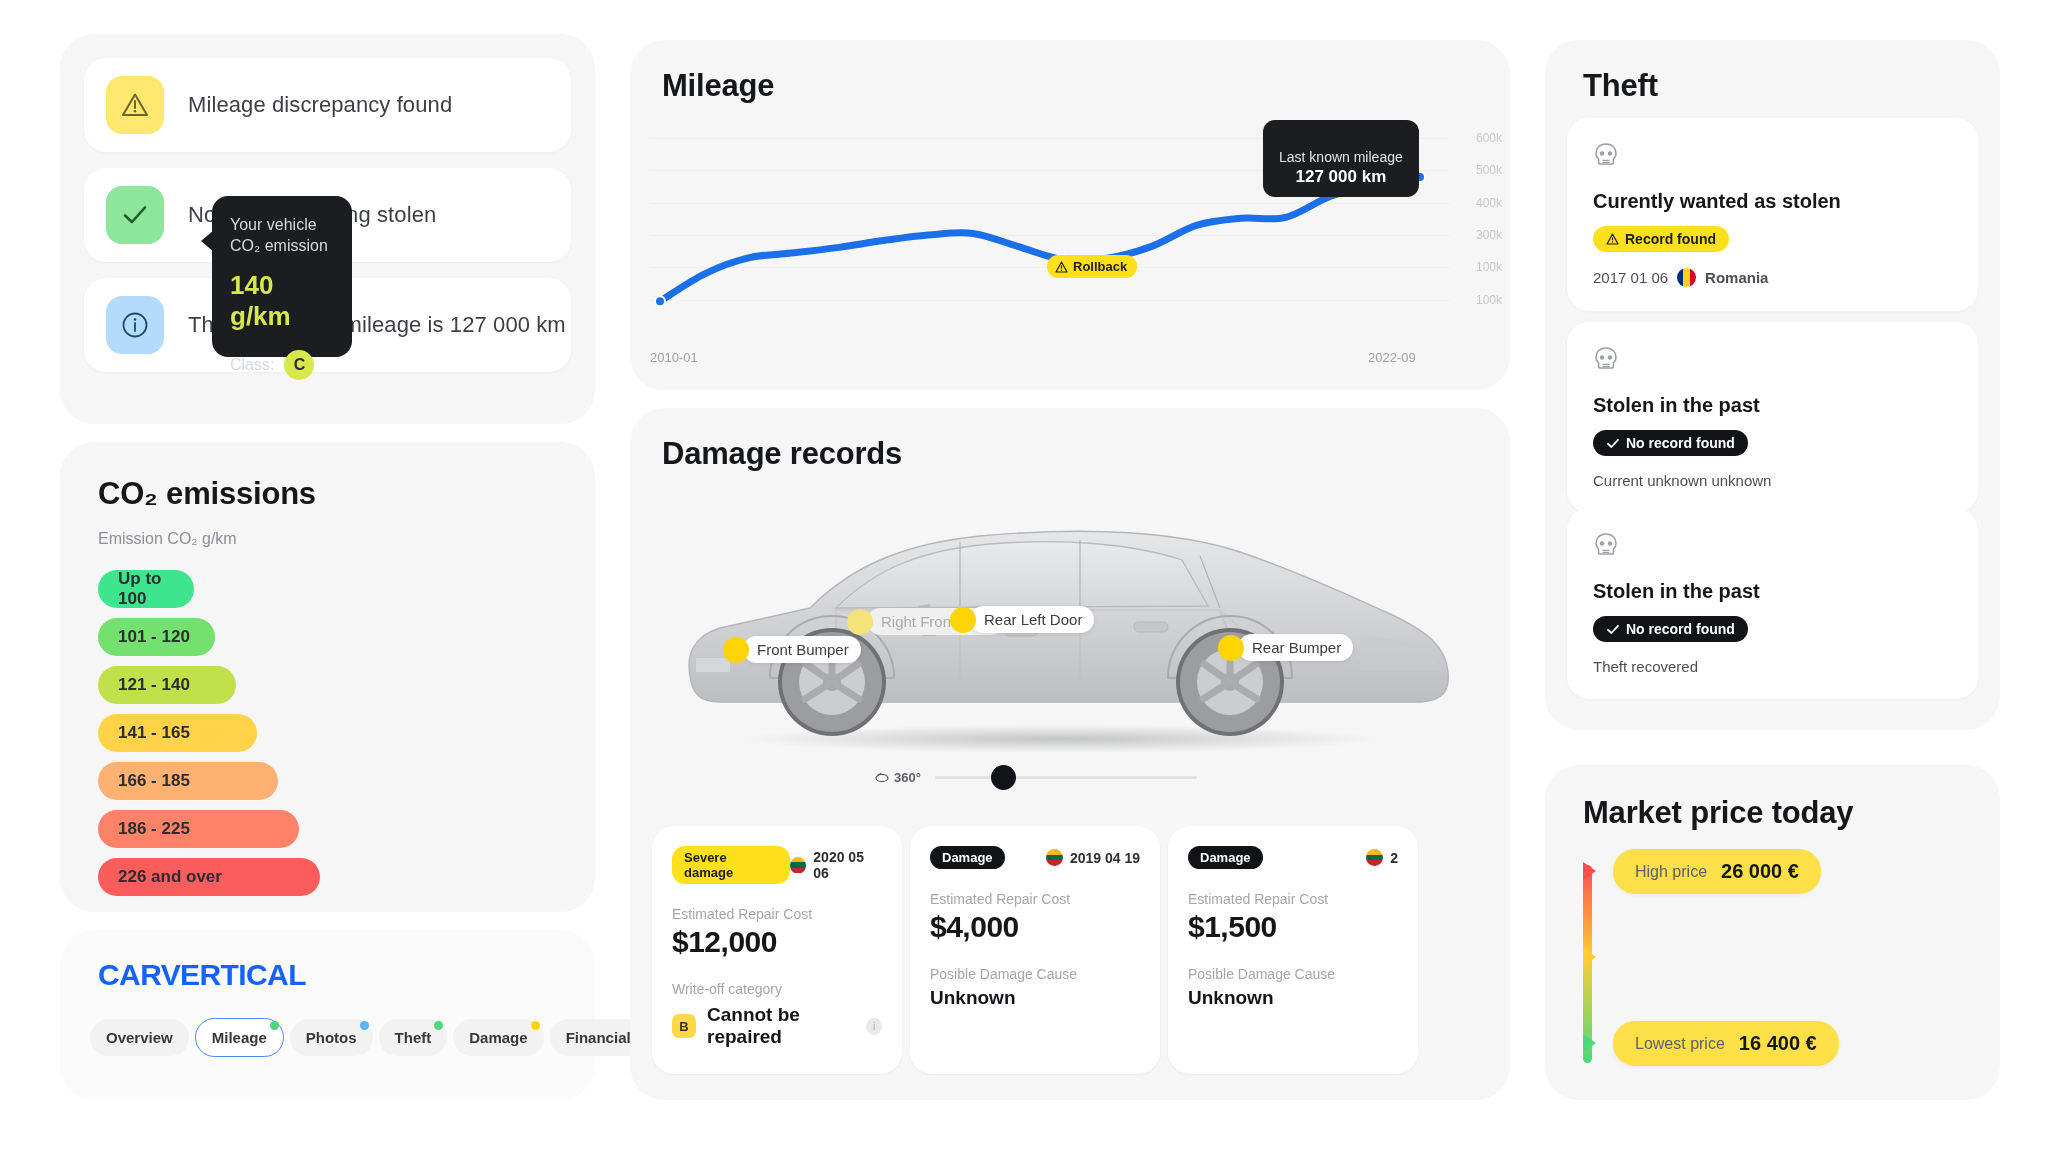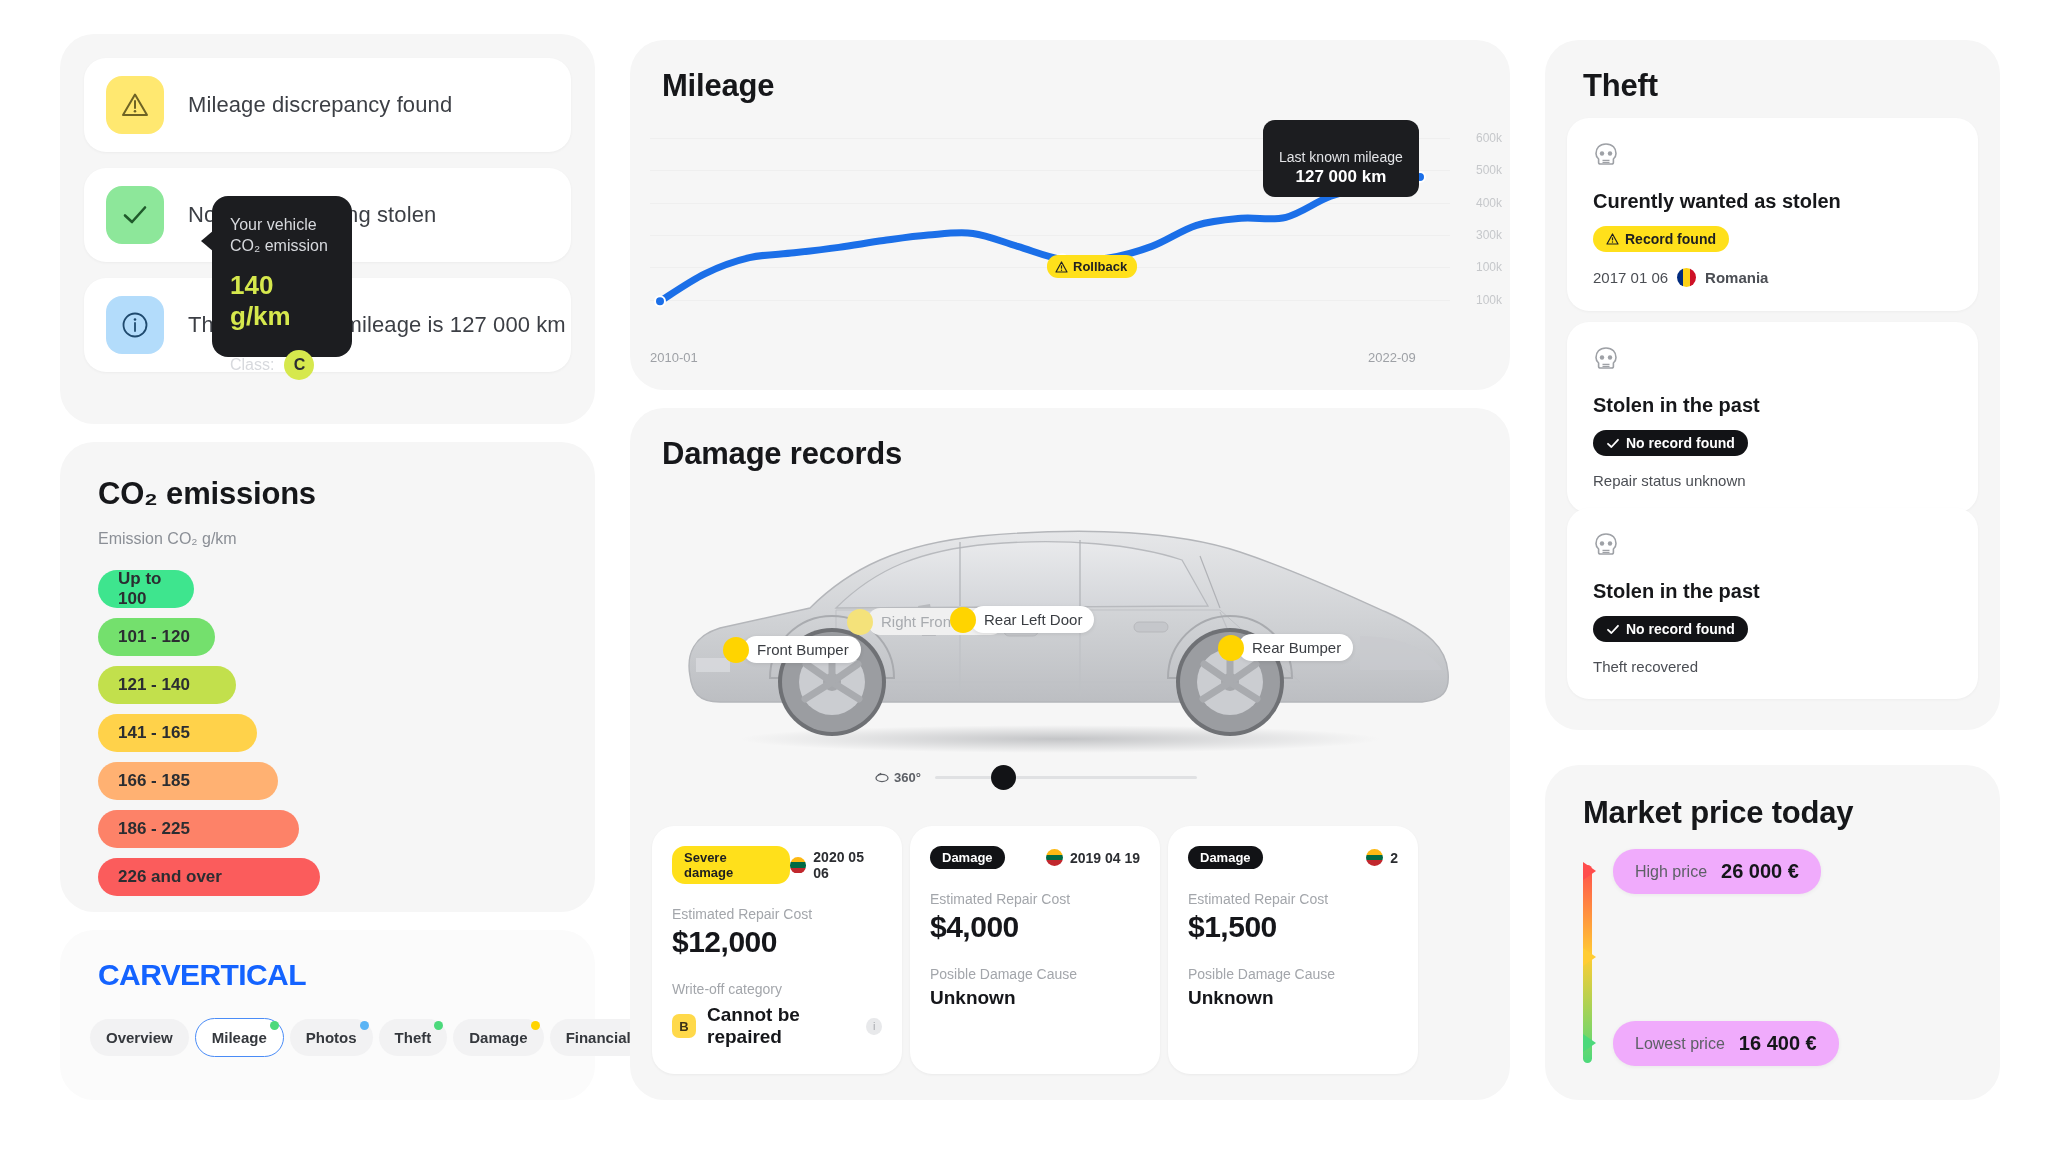--- a/index.html
+++ b/index.html
@@ -211,21 +211,21 @@
   }
   .price-arrow {
     position: absolute; left: 38px; width: 0; height: 0;
     border-top: 9px solid transparent; border-bottom: 9px solid transparent;
     border-left: 13px solid #000;
   }
   .price-pill {
     position: absolute; border-radius: 22px; display: flex; align-items: center;
     padding: 11px 22px; gap: 14px; white-space: nowrap;
   }
-  .price-pill.light { background: #f0abfc; box-shadow: 0 1px 4px rgba(0,0,0,0.06); }
+  .price-pill.light { background: #fde047; box-shadow: 0 1px 4px rgba(0,0,0,0.06); }
   .price-pill.dark { background: #121316; }
   .pp-label { font-size: 16px; }
   .pp-value { font-size: 20px; font-weight: bold; }
   .price-pill.light .pp-label { color: #5d6066; }
   .price-pill.light .pp-value { color: #15161a; }
   .price-pill.dark .pp-label { color: #d7d9dd; }
   .price-pill.dark .pp-value { color: #fff; }
 </style>
 </head>
 <body>
@@ -492,21 +492,21 @@
             <circle cx="17" cy="11.5" r="2.2" fill="#9ea1a6"></circle>
             <path d="M9.5 18.4 L16.5 18.4 M9.5 20.4 L16.5 20.4" stroke="#9ea1a6" stroke-width="1.4"></path>
           </svg></span>
       <div class="theft-head">Stolen in the past</div>
       <span class="theft-chip ok">
           <svg width="14" height="11" viewBox="0 0 14 11">
             <path d="M2 5.8 L5.4 9 L12 1.8" fill="none" stroke="#fff" stroke-width="1.8" stroke-linecap="round" stroke-linejoin="round"></path>
           </svg>
           <span>No record found</span>
         </span>
-      <div class="theft-meta">Repair status unknown</div></div>
+      <div class="theft-meta">Current unknown unknown</div></div>
       <div class="theft-card" style="top: 468px;">
       <span><svg width="26" height="28" viewBox="0 0 26 28">
             <path d="M13 2 C6.4 2 3 6.3 3 11.4 C3 14.4 4.4 16 5.6 17 L5.6 20.4 C5.6 21.4 6.4 22 7.4 22 L18.6 22 C19.6 22 20.4 21.4 20.4 20.4 L20.4 17 C21.6 16 23 14.4 23 11.4 C23 6.3 19.6 2 13 2 Z" fill="none" stroke="#9ea1a6" stroke-width="1.6"></path>
             <circle cx="9" cy="11.5" r="2.2" fill="#9ea1a6"></circle>
             <circle cx="17" cy="11.5" r="2.2" fill="#9ea1a6"></circle>
             <path d="M9.5 18.4 L16.5 18.4 M9.5 20.4 L16.5 20.4" stroke="#9ea1a6" stroke-width="1.4"></path>
           </svg></span>
       <div class="theft-head">Stolen in the past</div>
       <span class="theft-chip ok">
           <svg width="14" height="11" viewBox="0 0 14 11">

